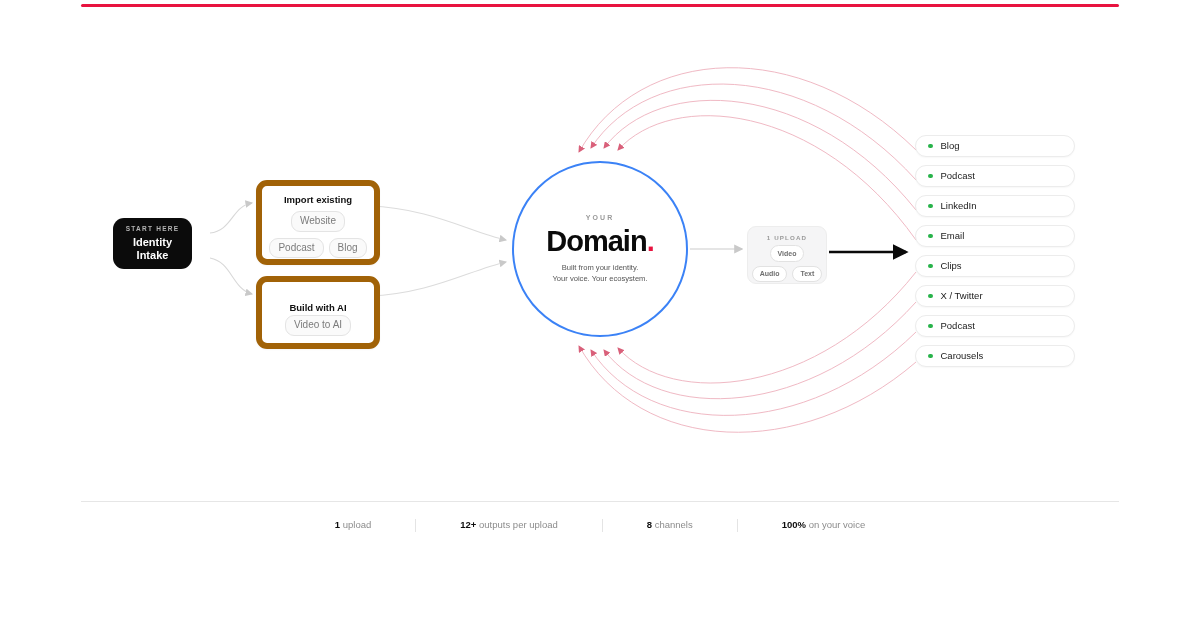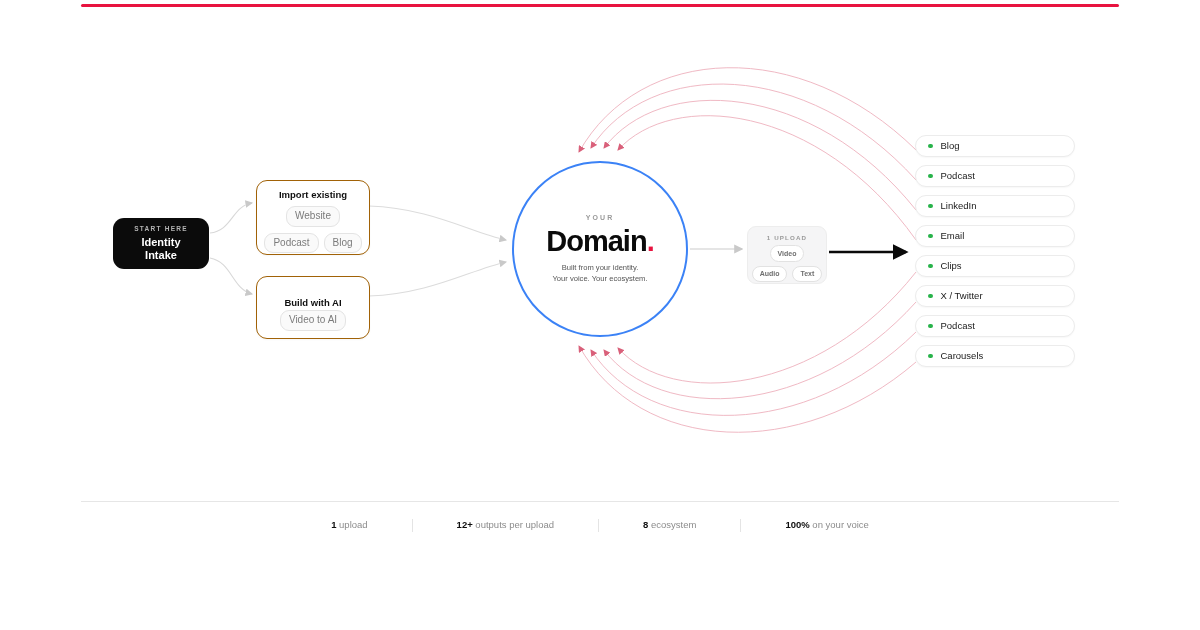--- a/index.html
+++ b/index.html
@@ -16,36 +16,36 @@
   .top-rule{
     position:absolute;left:81px;top:4px;width:1038px;height:2.5px;
     background:#e8133f;border-radius:2px;
   }
 
   
   .wires{position:absolute;left:0;top:0;width:1200px;height:630px;}
 
   
   .start-node{
-    position:absolute;left:113px;top:218px;width:96px;height:51px;
+    position:absolute;left:113px;top:218px;width:79px;height:51px;
     background:#0b0b0b;border-radius:11px;
     display:flex;flex-direction:column;align-items:center;justify-content:center;
     color:#ffffff;
   }
   .start-kicker{
     font-size:6.5px;letter-spacing:1.25px;font-weight:700;
     color:#b4b4b4;text-transform:uppercase;line-height:1;margin-bottom:4px;
   }
   .start-title{
     font-size:11px;font-weight:700;line-height:12.5px;text-align:center;color:#fff;
   }
 
   
   .card{
-    position:absolute;background:#ffffff;border:1px solid #a16207;
+    position:absolute;background:#ffffff;border:6px solid #a16207;
     border-radius:11px;box-shadow:0 1px 2px rgba(0,0,0,.035);
     display:flex;flex-direction:column;align-items:center;
   }
   .card-title{font-size:9.5px;font-weight:700;color:#101010;line-height:11px;}
   .chiprow{display:flex;gap:5px;justify-content:center;flex-wrap:wrap;}
   .chip{
     border:1px solid #e4e4e4;border-radius:9px;background:#fafafa;
     font-size:10px;color:#7b7b7b;line-height:1;
     padding:4px 8px 4.5px;white-space:nowrap;
   }
@@ -227,18 +227,18 @@
       <span class="channel-label">Carousels</span>
     </div>
   </div>
 
   <div class="divider"></div>
   <div class="stats">
     <div class="stat"><b>1</b> <span>upload</span></div>
     <div class="stat-sep"></div>
     <div class="stat"><b>12+</b> <span>outputs per upload</span></div>
     <div class="stat-sep"></div>
-    <div class="stat"><b>8</b> <span>ecosystem</span></div>
+    <div class="stat"><b>8</b> <span>channels</span></div>
     <div class="stat-sep"></div>
     <div class="stat"><b>100%</b> <span>on your voice</span></div>
   </div>
 
 </div>
 
 </body></html>

